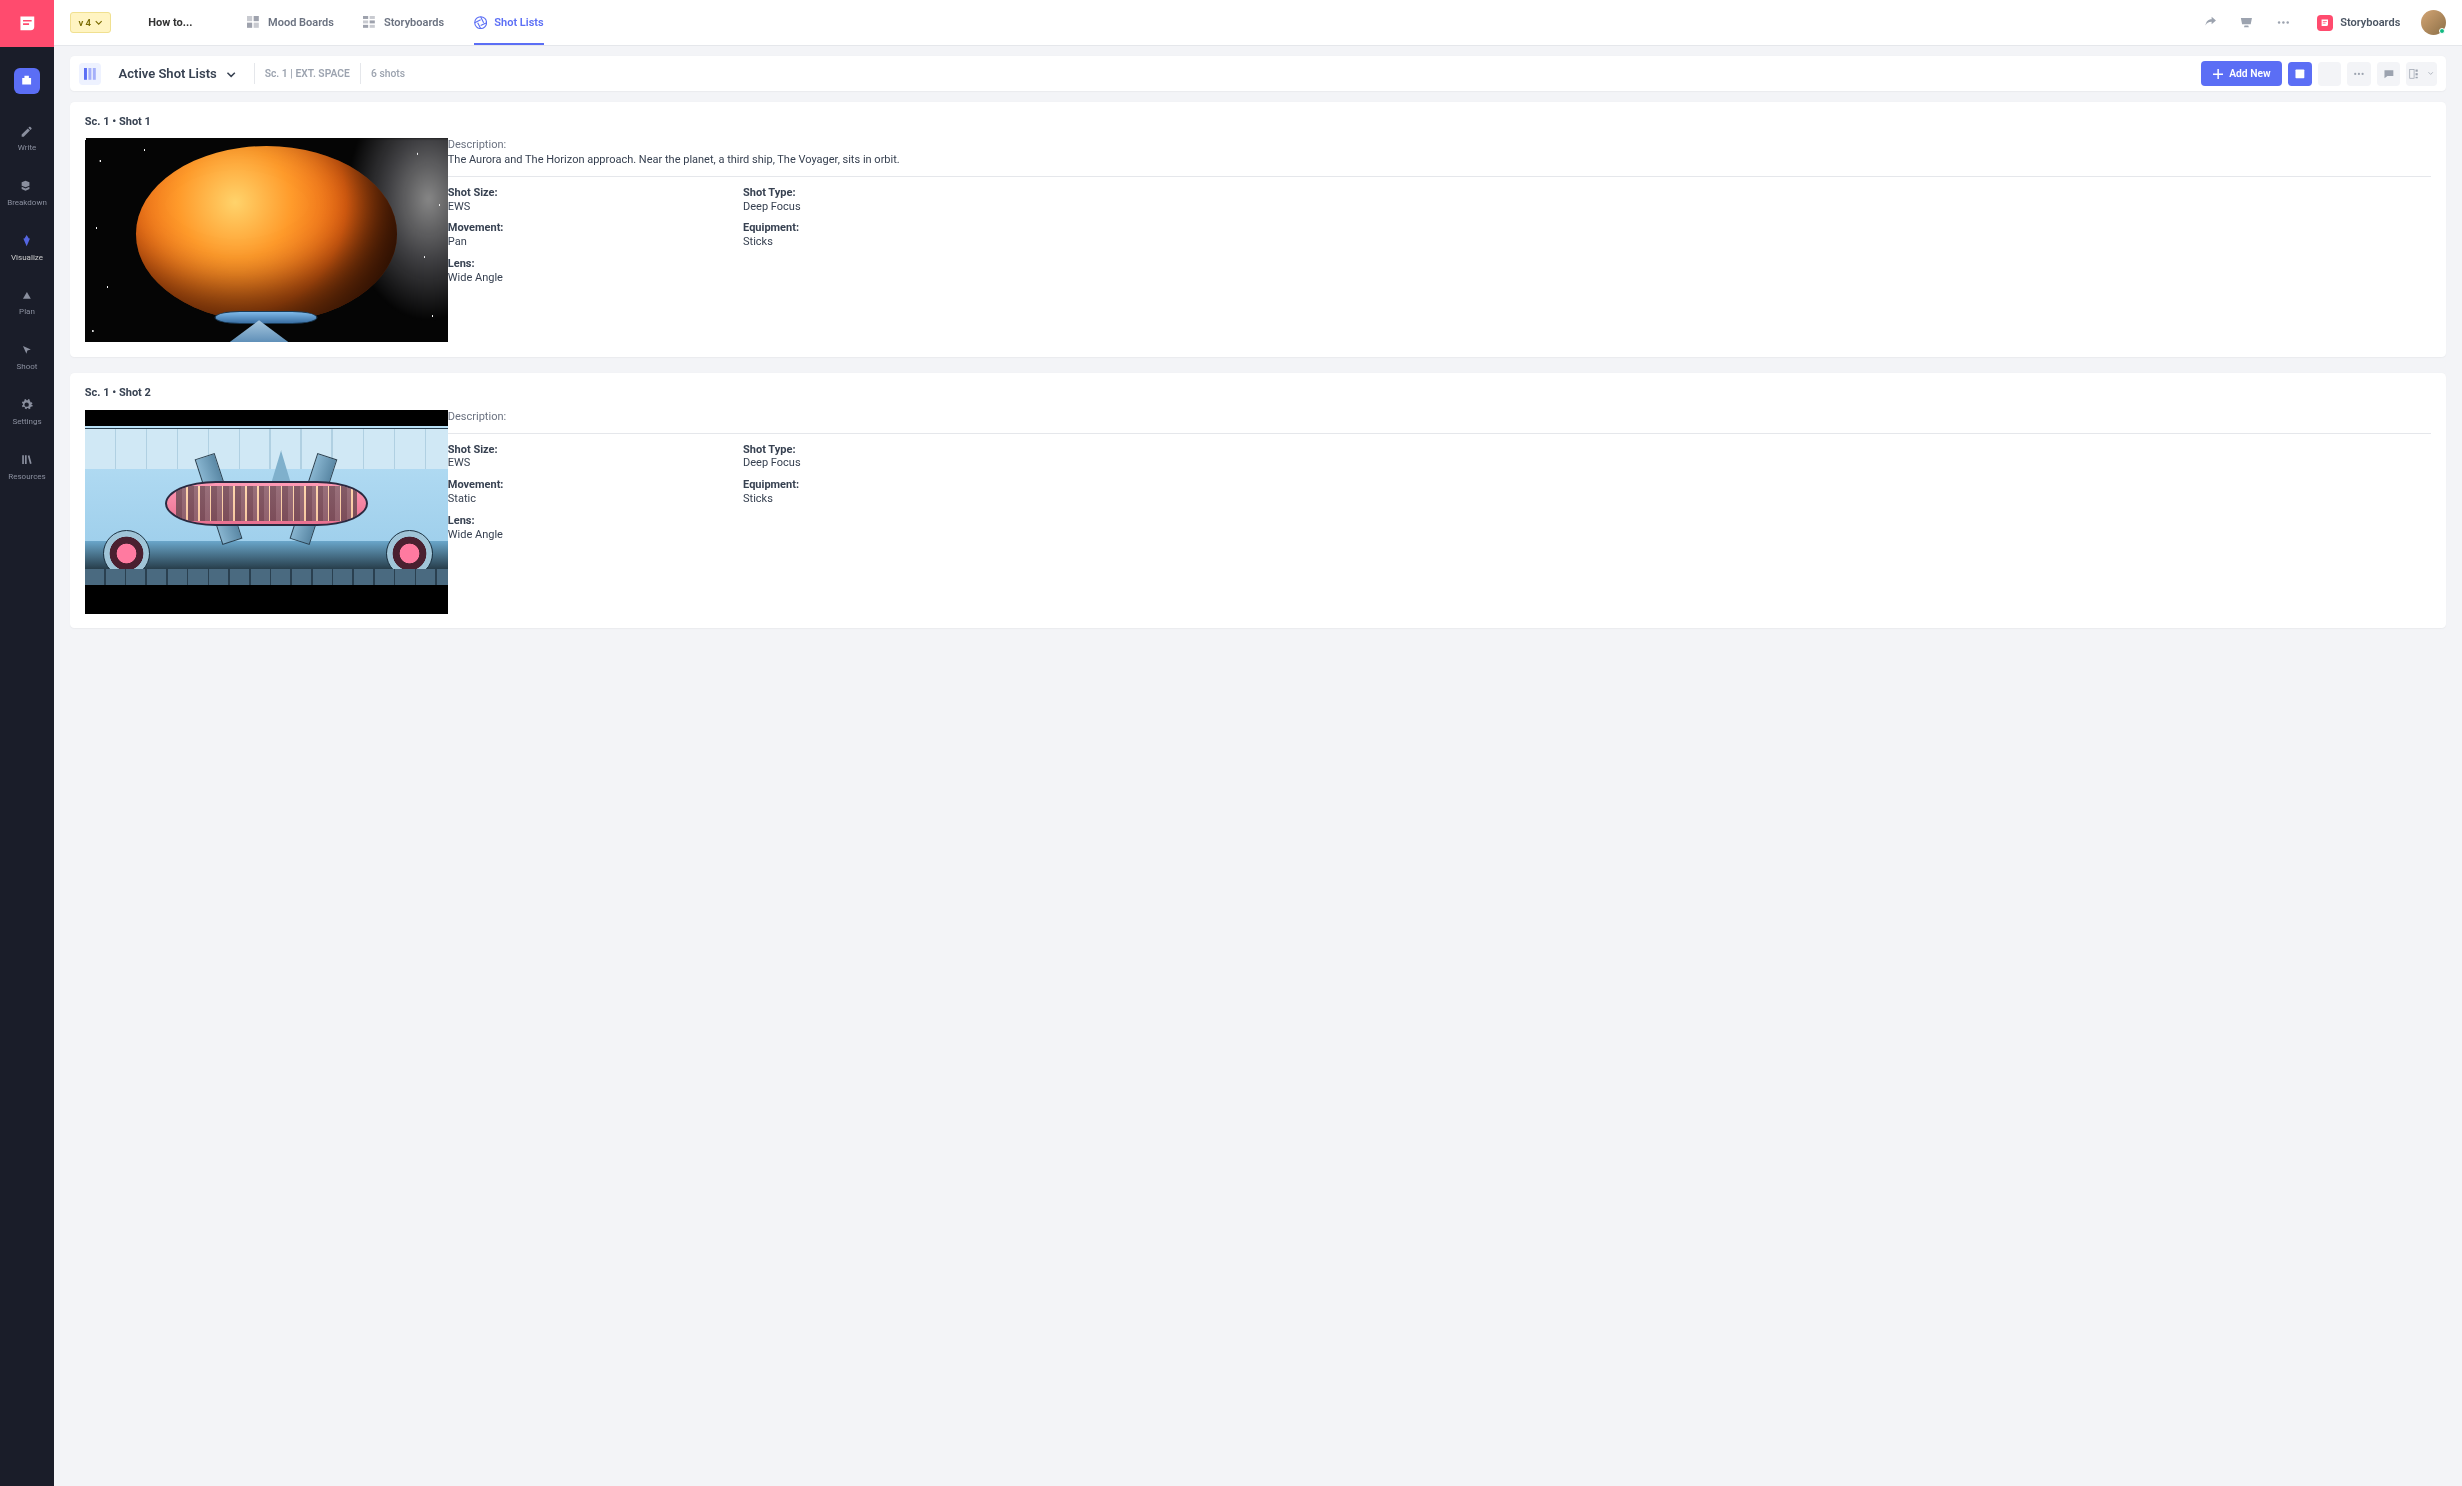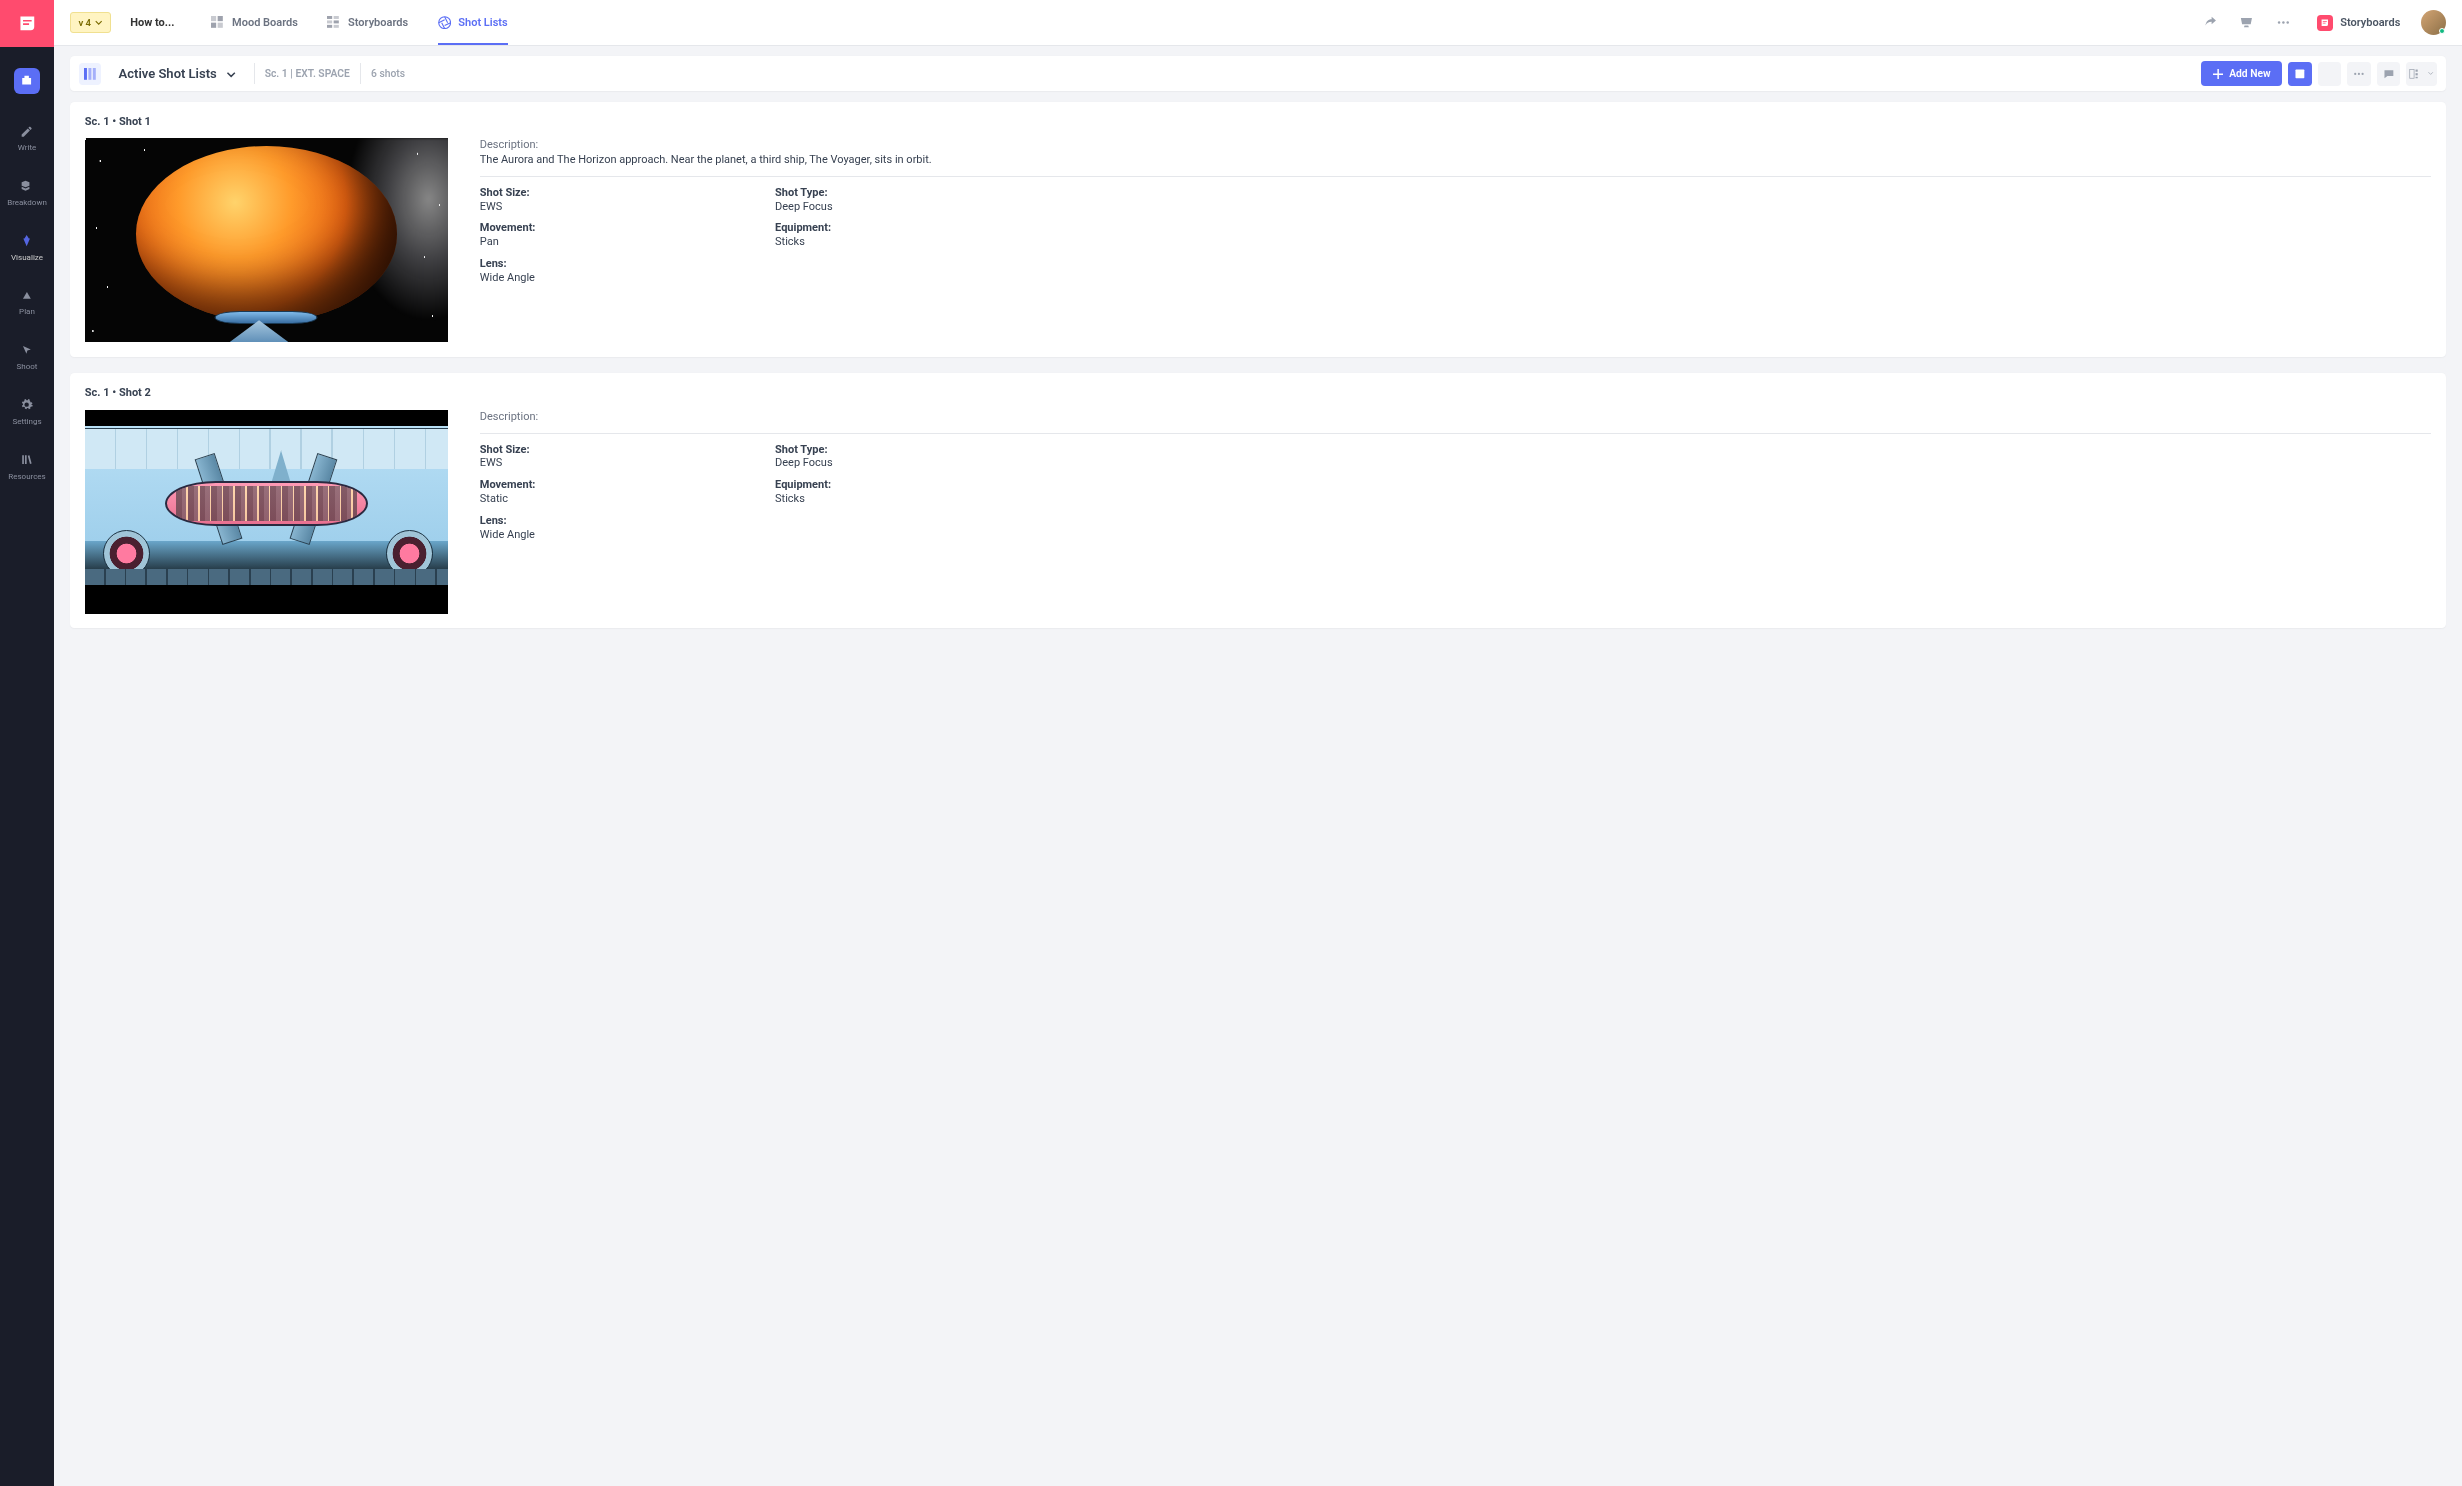--- a/index.html
+++ b/index.html
@@ -16,21 +16,21 @@
 .nav-list { display: flex; flex-direction: column; gap: 26.6px; align-items: center; }
 .nav-item { display: flex; flex-direction: column; align-items: center; gap: 4.4px; color: #8a8f9e; cursor: pointer; font-size: 8px; font-weight: 400; }
 .nav-item.active { color: #ccc; }
 .nav-item .icon { width: 14.8px; height: 14.8px; display: flex; align-items: center; justify-content: center; }
 .nav-item svg { fill: currentColor; }
 
 
 .main { flex: 1; display: flex; flex-direction: column; background: #f3f4f7; overflow: hidden; }
 
 
-.topbar { height: 46px; background: #fff; border-bottom: 0.7px solid #e5e7eb; display: flex; align-items: center; padding: 0 16px 0 16px; gap: 3px; }
+.topbar { height: 46px; background: #fff; border-bottom: 0.7px solid #e5e7eb; display: flex; align-items: center; padding: 0 16px 0 16px; gap: 21px; }
 .version-chip { background: #fff4c2; border: 0.7px solid #f0e090; border-radius: 3px; padding: 4.4px 7.4px; font-size: 9.6px; font-weight: 600; display: flex; align-items: center; gap: 4.4px; color: #7a6a00; cursor: pointer; }
 .version-chip svg { width: 7.4px; height: 7.4px; }
 .project-title { font-size: 11px; font-weight: 700; color: #333; margin-left: 16px; max-width: 81px; white-space: nowrap; overflow: hidden; text-overflow: ellipsis; }
 .tabs { display: flex; align-items: center; margin-left: 34px; gap: 29.5px; height: 100%; }
 .tab { display: flex; align-items: center; gap: 7.4px; font-size: 11px; font-weight: 600; color: #6b7280; cursor: pointer; height: 100%; border-bottom: 2.2px solid transparent; padding-top: 2.2px; }
 .tab.active { color: #5b6ef5; border-bottom-color: #5b6ef5; }
 .tab .ticon { width: 13.3px; height: 13.3px; display: flex; align-items: center; justify-content: center; }
 .topbar-right { margin-left: auto; display: flex; align-items: center; gap: 11.8px; }
 .icon-btn { width: 25px; height: 25px; display: flex; align-items: center; justify-content: center; color: #9ca3af; cursor: pointer; border-radius: 4.4px; }
 .icon-btn svg { width: 14.8px; height: 14.8px; fill: currentColor; }
@@ -56,21 +56,21 @@
 .tool-btn { width: 23.6px; height: 23.6px; background: #f3f4f7; border-radius: 3.7px; display: flex; align-items: center; justify-content: center; cursor: pointer; color: #9ca3af; }
 .tool-btn.primary { background: #5b6ef5; color: #fff; }
 .tool-btn svg { width: 11.8px; height: 11.8px; fill: currentColor; }
 .layout-btn { height: 23.6px; background: #f3f4f7; border-radius: 3.7px; display: flex; align-items: center; padding: 0 3px; cursor: pointer; color: #9ca3af; }
 .layout-btn svg { fill: currentColor; }
 
 
 .content { flex: 1; overflow-y: auto; padding: 10.3px 16px 16px; }
 .shot-card { background: #fff; border-radius: 4.4px; padding: 13.3px 14.8px 14.8px; margin-bottom: 16px; box-shadow: 0 0.7px 1.5px rgba(0,0,0,0.04); }
 .shot-header { font-size: 11px; font-weight: 700; color: #374151; margin-bottom: 10.3px; }
-.shot-body { display: flex; gap: 32px; }
+.shot-body { display: flex; gap: 0; }
 .shot-image { width: 363px; height: 204px; background: #000; flex-shrink: 0; position: relative; overflow: hidden; }
 .shot-details { flex: 1; display: flex; flex-direction: column; }
 .desc-label { font-size: 11px; color: #6b7280; }
 .desc-text { font-size: 11px; color: #374151; margin-top: 1.5px; }
 .meta-hr { border: none; border-top: 0.7px solid #e5e7eb; margin: 10.3px 0 8.9px; }
 .meta-grid { display: grid; grid-template-columns: 1fr 1fr; row-gap: 8.9px; column-gap: 29.5px; max-width: 561px; }
 .meta-item .meta-label { font-size: 11px; font-weight: 700; color: #374151; }
 .meta-item .meta-value { font-size: 11px; color: #374151; margin-top: 0.7px; }
 
 

